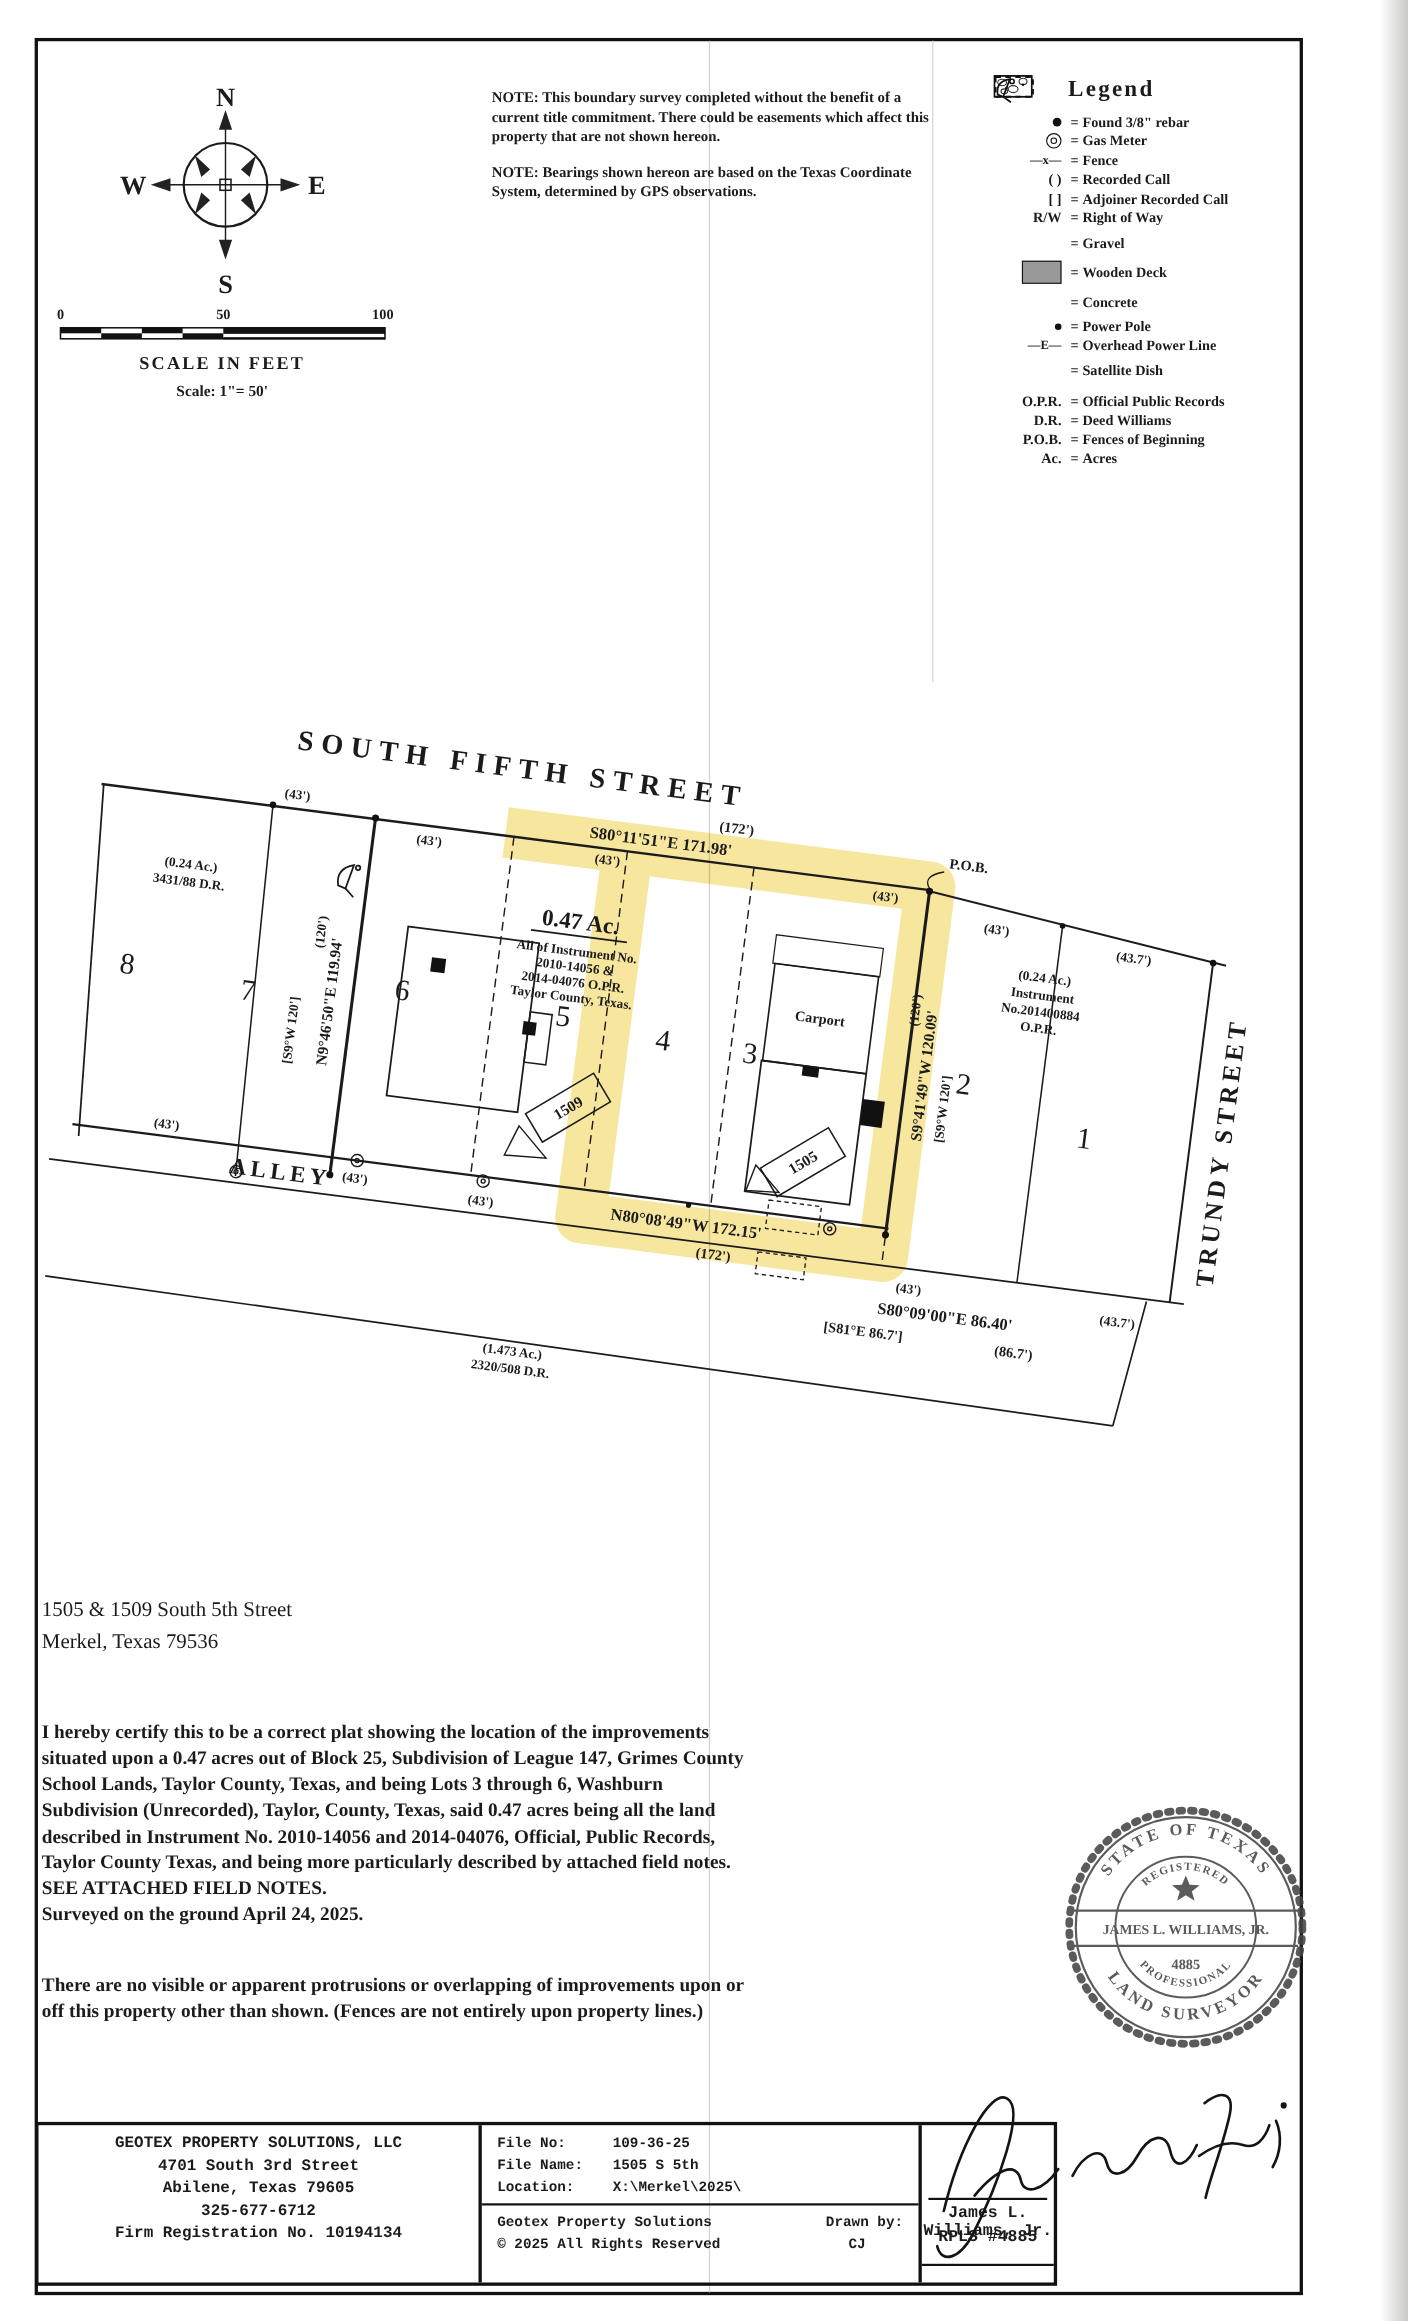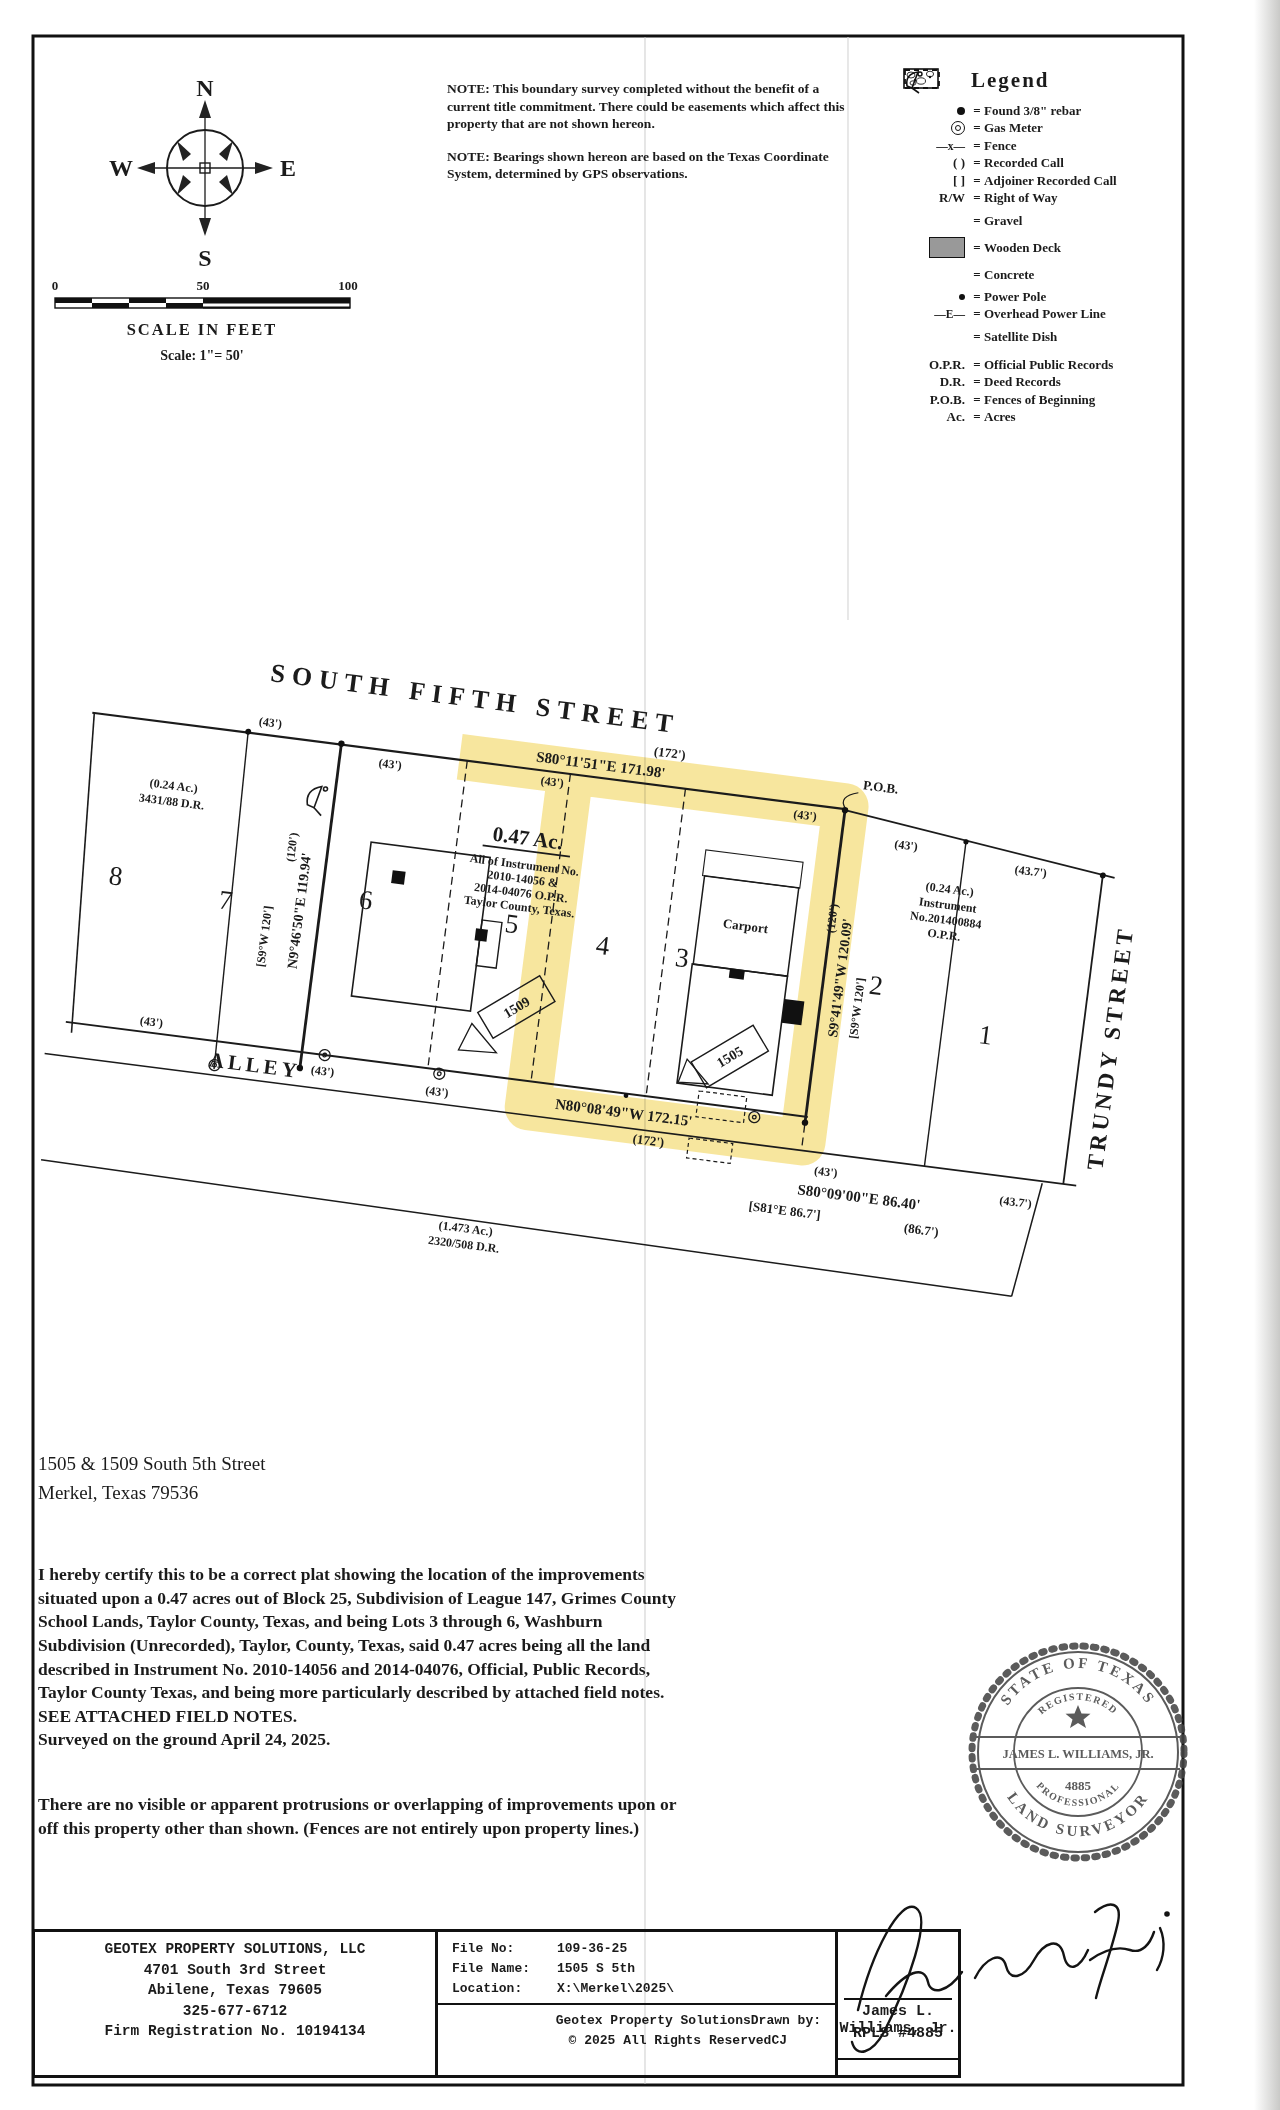--- a/index.html
+++ b/index.html
@@ -35,21 +35,21 @@
   .strip{left:32px;top:1929px;width:929px;height:149px;border:3px solid #111;
          display:flex;box-sizing:border-box;font-family:"Liberation Mono",monospace;}
   .cell-firm{width:403px;flex:none;border-right:3px solid #111;text-align:center;
          padding-top:7px;font-weight:700;font-size:14.5px;line-height:1.42;box-sizing:border-box;}
   .cell-file{width:400px;flex:none;border-right:3px solid #111;box-sizing:border-box;
          font-size:13px;font-weight:700;display:flex;flex-direction:column;}
   .file-top{padding:7px 0 4px 14px;border-bottom:2px solid #111;flex:none;}
   .file-row{display:flex;line-height:1.55;}
   .file-row .lab{width:105px;flex:none;}
   .file-bot{padding:6px 14px 0 14px;}
-  .fb-line{display:flex;justify-content:flex-end;line-height:1.5;}
+  .fb-line{display:flex;justify-content:space-between;line-height:1.5;gap:28px;}
   .fb-line .cj{margin-right:34px;}
   .cell-sig{flex:1;position:relative;box-sizing:border-box;}
   .sig-rule{position:absolute;left:6px;right:6px;top:66px;border-top:2px solid #111;}
   .sig-name{position:absolute;left:0;right:0;top:71px;text-align:center;font-size:15px;font-weight:700;}
   .sig-lic{position:absolute;left:0;right:0;top:93px;text-align:center;font-size:15px;font-weight:700;}
   .sig-bottom{position:absolute;left:0;right:0;top:126px;border-top:2.5px solid #111;}
   #sig-svg{z-index:3;pointer-events:none;}
 </style>
 </head>
 <body>
@@ -391,21 +391,21 @@
     <span>Satellite Dish</span>
   </div>
   <div class="lg-row" style="margin-top:6px">
     <span class="lg-sym">O.P.R.</span>
     <span class="lg-eq">=</span>
     <span>Official Public Records</span>
   </div>
   <div class="lg-row">
     <span class="lg-sym">D.R.</span>
     <span class="lg-eq">=</span>
-    <span>Deed Records</span>
+    <span>Deed Williams</span>
   </div>
   <div class="lg-row">
     <span class="lg-sym">P.O.B.</span>
     <span class="lg-eq">=</span>
     <span>Fences of Beginning</span>
   </div>
   <div class="lg-row">
     <span class="lg-sym">Ac.</span>
     <span class="lg-eq">=</span>
     <span>Acres</span>

